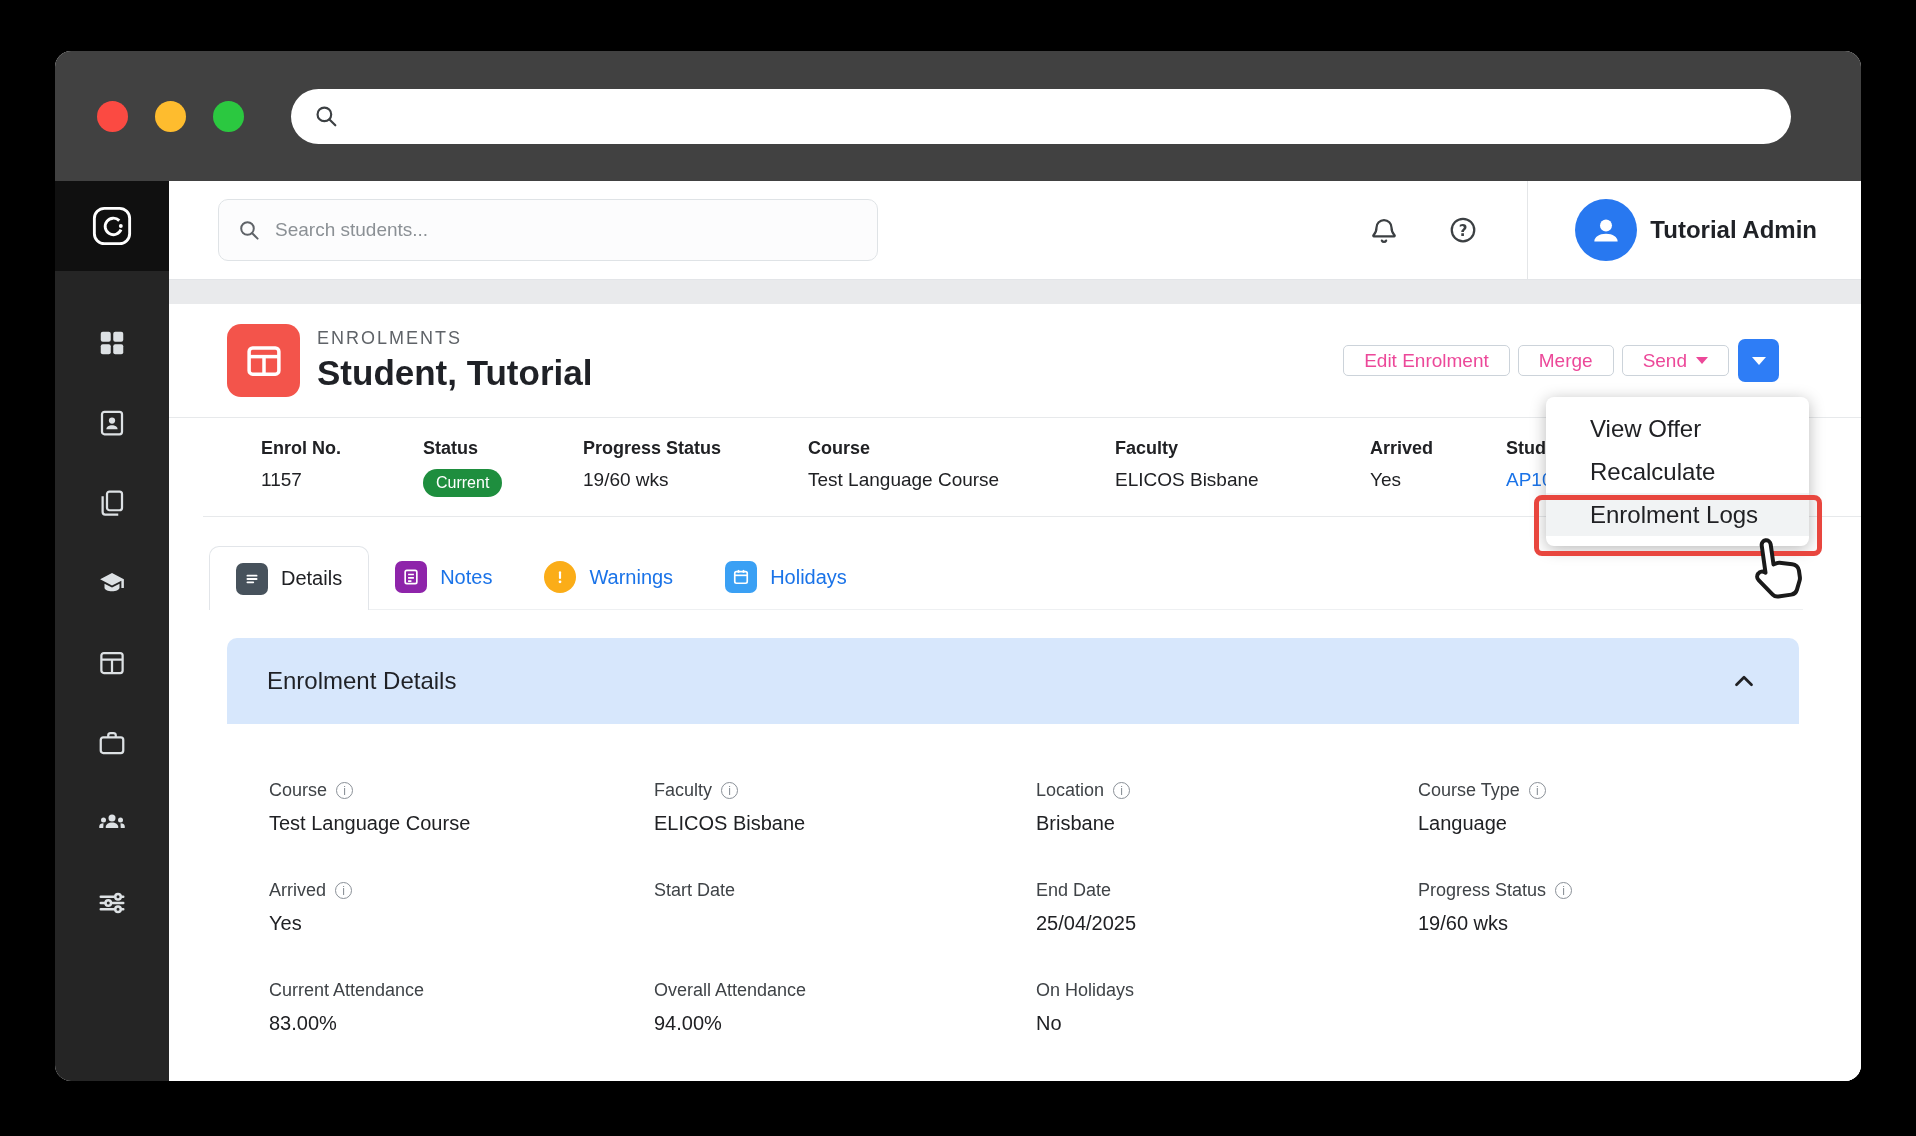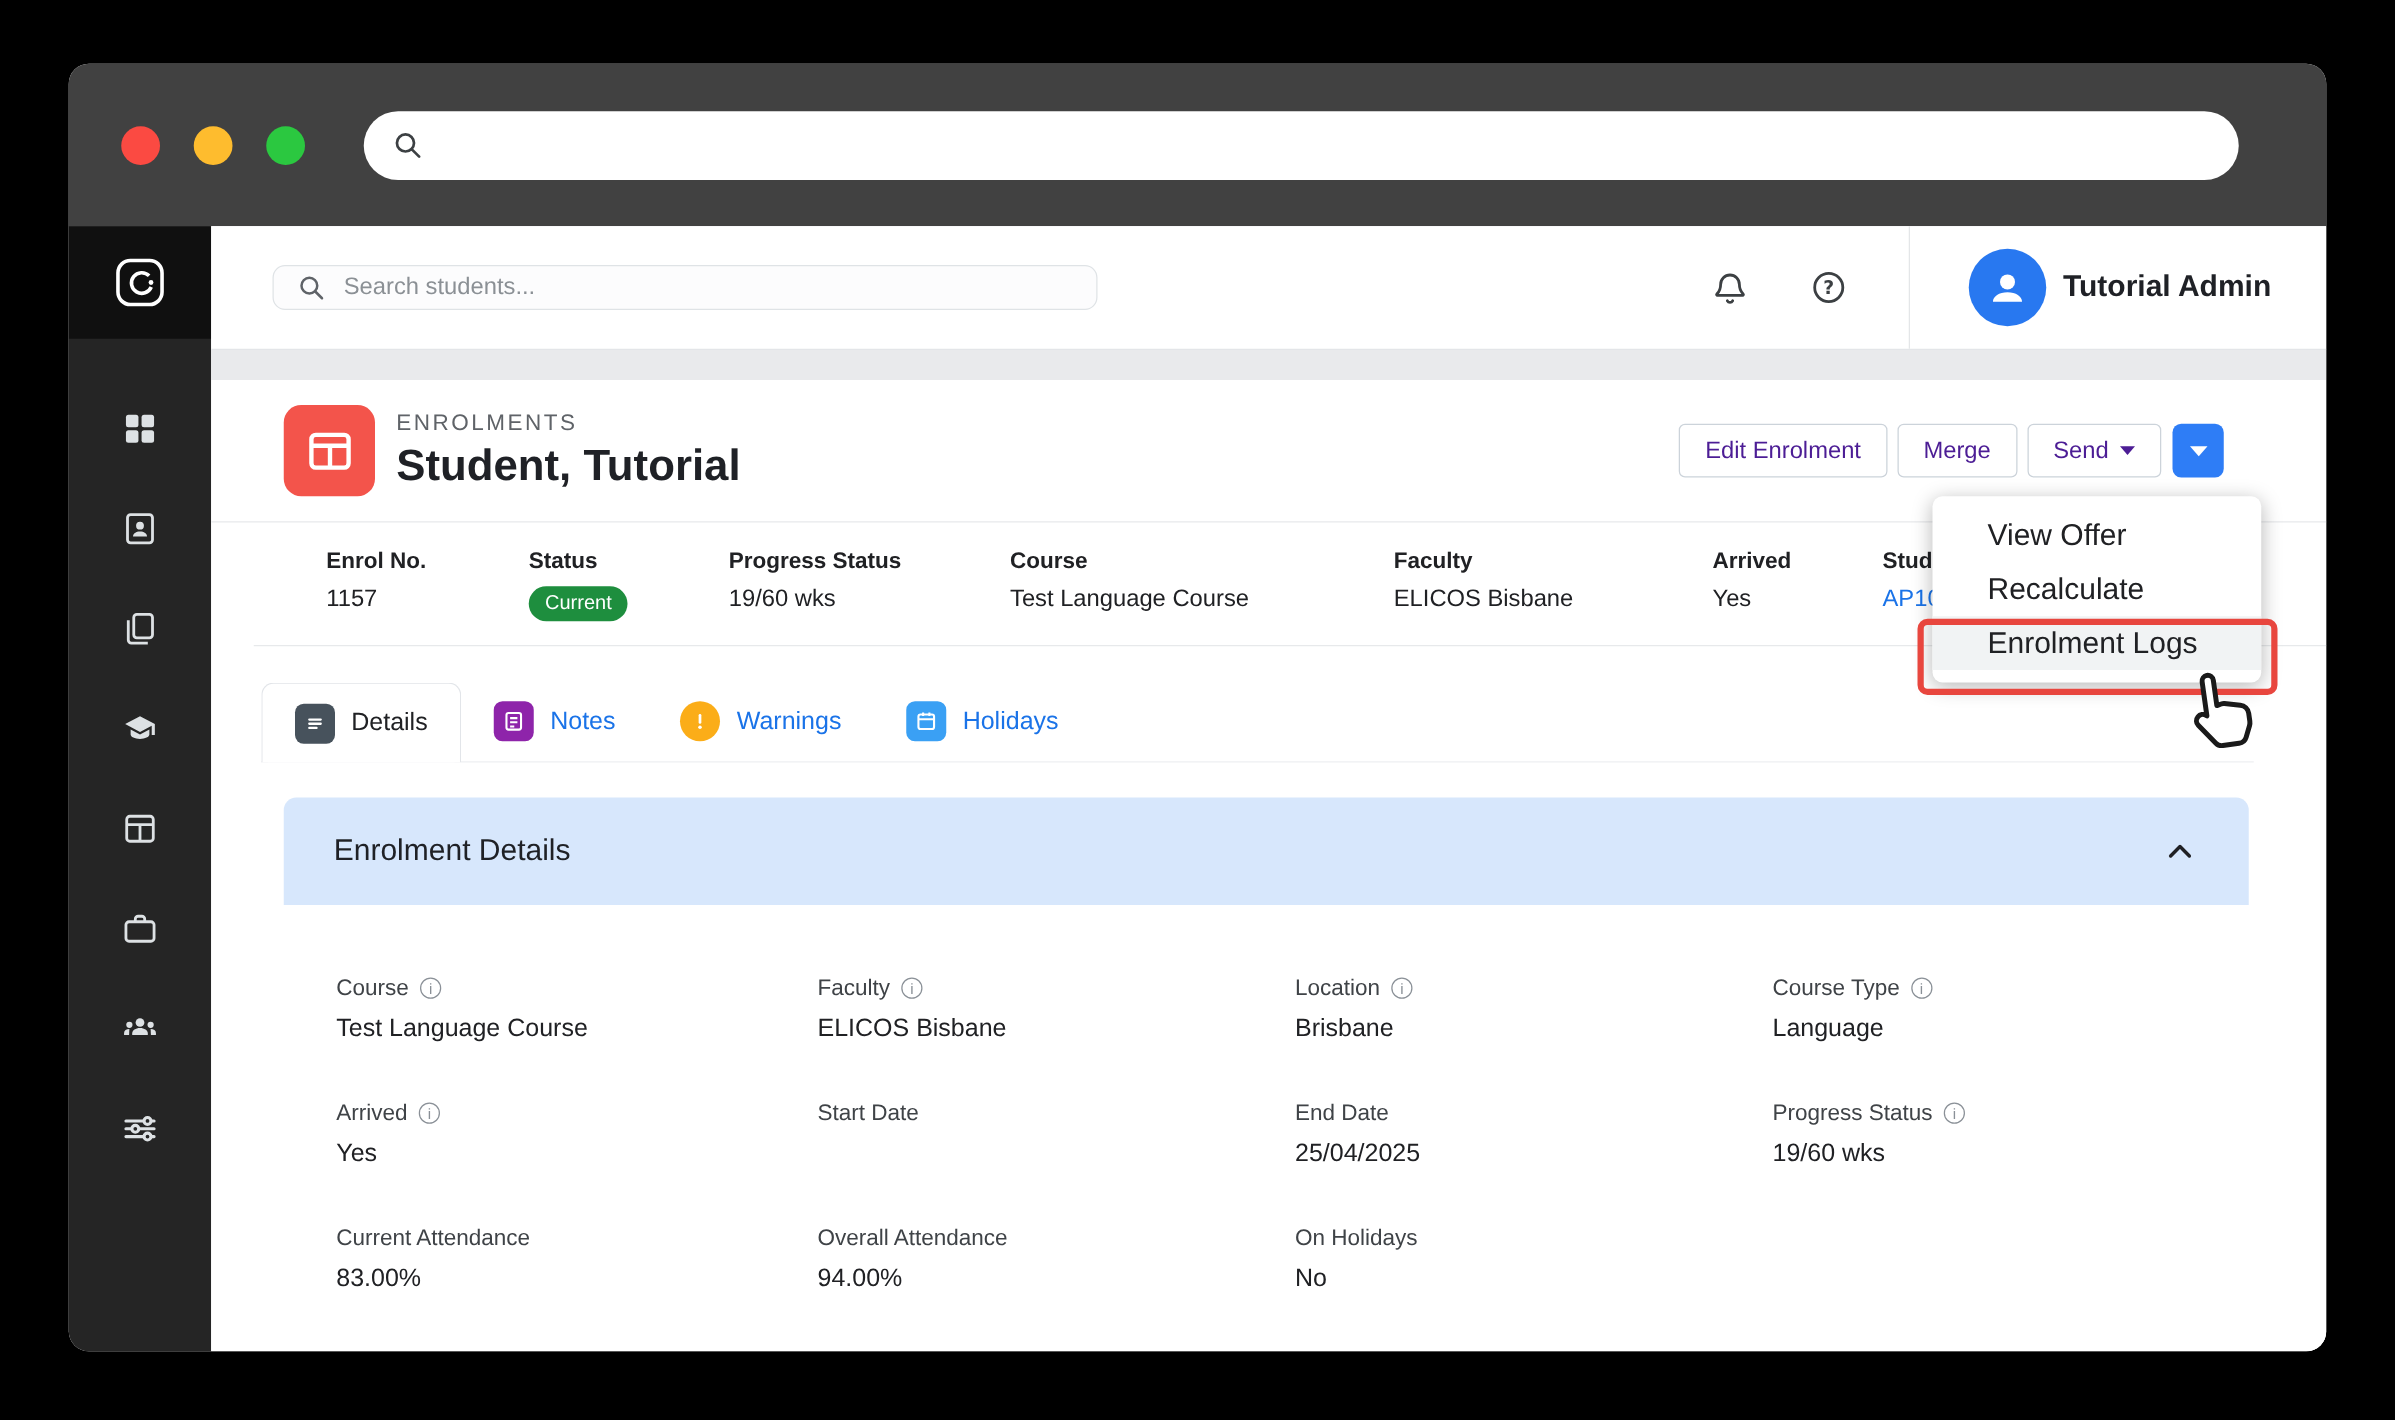--- a/index.html
+++ b/index.html
@@ -21,42 +21,42 @@
   
   .app{flex:1;display:flex;min-height:0;}
   .sidebar{width:114px;background:#252525;display:flex;flex-direction:column;align-items:center;flex:0 0 114px;}
   .logo{height:90px;width:114px;background:#101010;display:flex;align-items:center;justify-content:center;}
   .side-nav{margin-top:32px;display:flex;flex-direction:column;}
   .side-btn{width:114px;height:80px;display:flex;align-items:center;justify-content:center;color:#dde1e4;cursor:pointer;}
   .side-btn svg{width:30px;height:30px;}
 
   .main{flex:1;display:flex;flex-direction:column;background:#e9eaec;min-width:0;}
   .topnav{height:98px;flex:0 0 98px;background:#fff;display:flex;align-items:center;border-bottom:1px solid #e3e5e8;}
-  .search-input{margin-left:49px;width:660px;height:36px;border:1px solid #dfe3e6;border-radius:10px;
+  .search-input{margin-left:49px;width:660px;height:62px;border:1px solid #dfe3e6;border-radius:10px;
                 background:#fcfcfd;display:flex;align-items:center;padding-left:18px;box-sizing:border-box;color:#5f6368;}
   .search-input input{border:none;outline:none;background:transparent;font-size:19px;margin-left:12px;flex:1;color:#3c4043;}
   .search-input input::placeholder{color:#8b9095;}
   .nav-right{margin-left:auto;display:flex;align-items:center;height:100%;}
   .icon-btn{color:#3c4043;cursor:pointer;display:flex;align-items:center;}
   .nav-divider{width:1px;height:98px;background:#e4e6e8;margin-left:49px;}
   .avatar{width:62px;height:62px;border-radius:50%;background:#2878f0;display:flex;align-items:center;
           justify-content:center;margin-left:47px;cursor:pointer;}
   .user-name{font-size:24px;font-weight:700;color:#1f2126;margin-left:13px;margin-right:44px;white-space:nowrap;}
 
   .band{height:24px;flex:0 0 24px;background:#e9eaec;}
   .content{flex:1;background:#fff;min-height:0;}
 
   
   .page-header{height:114px;display:flex;align-items:center;border-bottom:1px solid #e7e9eb;padding:0 82px 0 58px;box-sizing:border-box;}
   .module-icon{width:73px;height:73px;border-radius:14px;background:#f3544b;display:flex;align-items:center;justify-content:center;flex:0 0 73px;}
   .titles{margin-left:17px;}
   .eyebrow{font-size:18px;color:#5f6368;letter-spacing:2px;font-weight:500;}
   .page-title{font-size:35px;font-weight:700;color:#1f2126;margin-top:4px;}
   .actions{margin-left:auto;display:flex;align-items:center;gap:8px;}
-  .btn{height:43px;padding:0 20px;border:1px solid #ccd3da;border-radius:5px;background:#fff;color:#4c1d95;
+  .btn{height:31px;padding:0 20px;border:1px solid #ccd3da;border-radius:5px;background:#fff;color:#ec4899;
        font-size:19px;font-weight:500;display:flex;align-items:center;cursor:pointer;font-family:inherit;}
   .caret{width:0;height:0;border-left:6px solid transparent;border-right:6px solid transparent;border-top:7px solid currentColor;margin-left:9px;}
   .split-btn{width:41px;height:43px;background:#2e7df6;border:none;border-radius:7px;display:flex;align-items:center;justify-content:center;cursor:pointer;margin-left:1px;}
   .split-btn .caret{border-left-width:7px;border-right-width:7px;border-top-width:8px;color:#fff;margin:0;}
 
   
   .summary{height:99px;border-bottom:1px solid #e7e9eb;display:grid;box-sizing:border-box;
            grid-template-columns:162px 160px 225px 307px 255px 136px 1fr;align-content:center;padding-left:58px;margin-left:34px;}
   .sum-label{font-size:18px;font-weight:700;color:#202124;margin-bottom:10px;}
   .sum-value{font-size:19px;color:#202124;}

